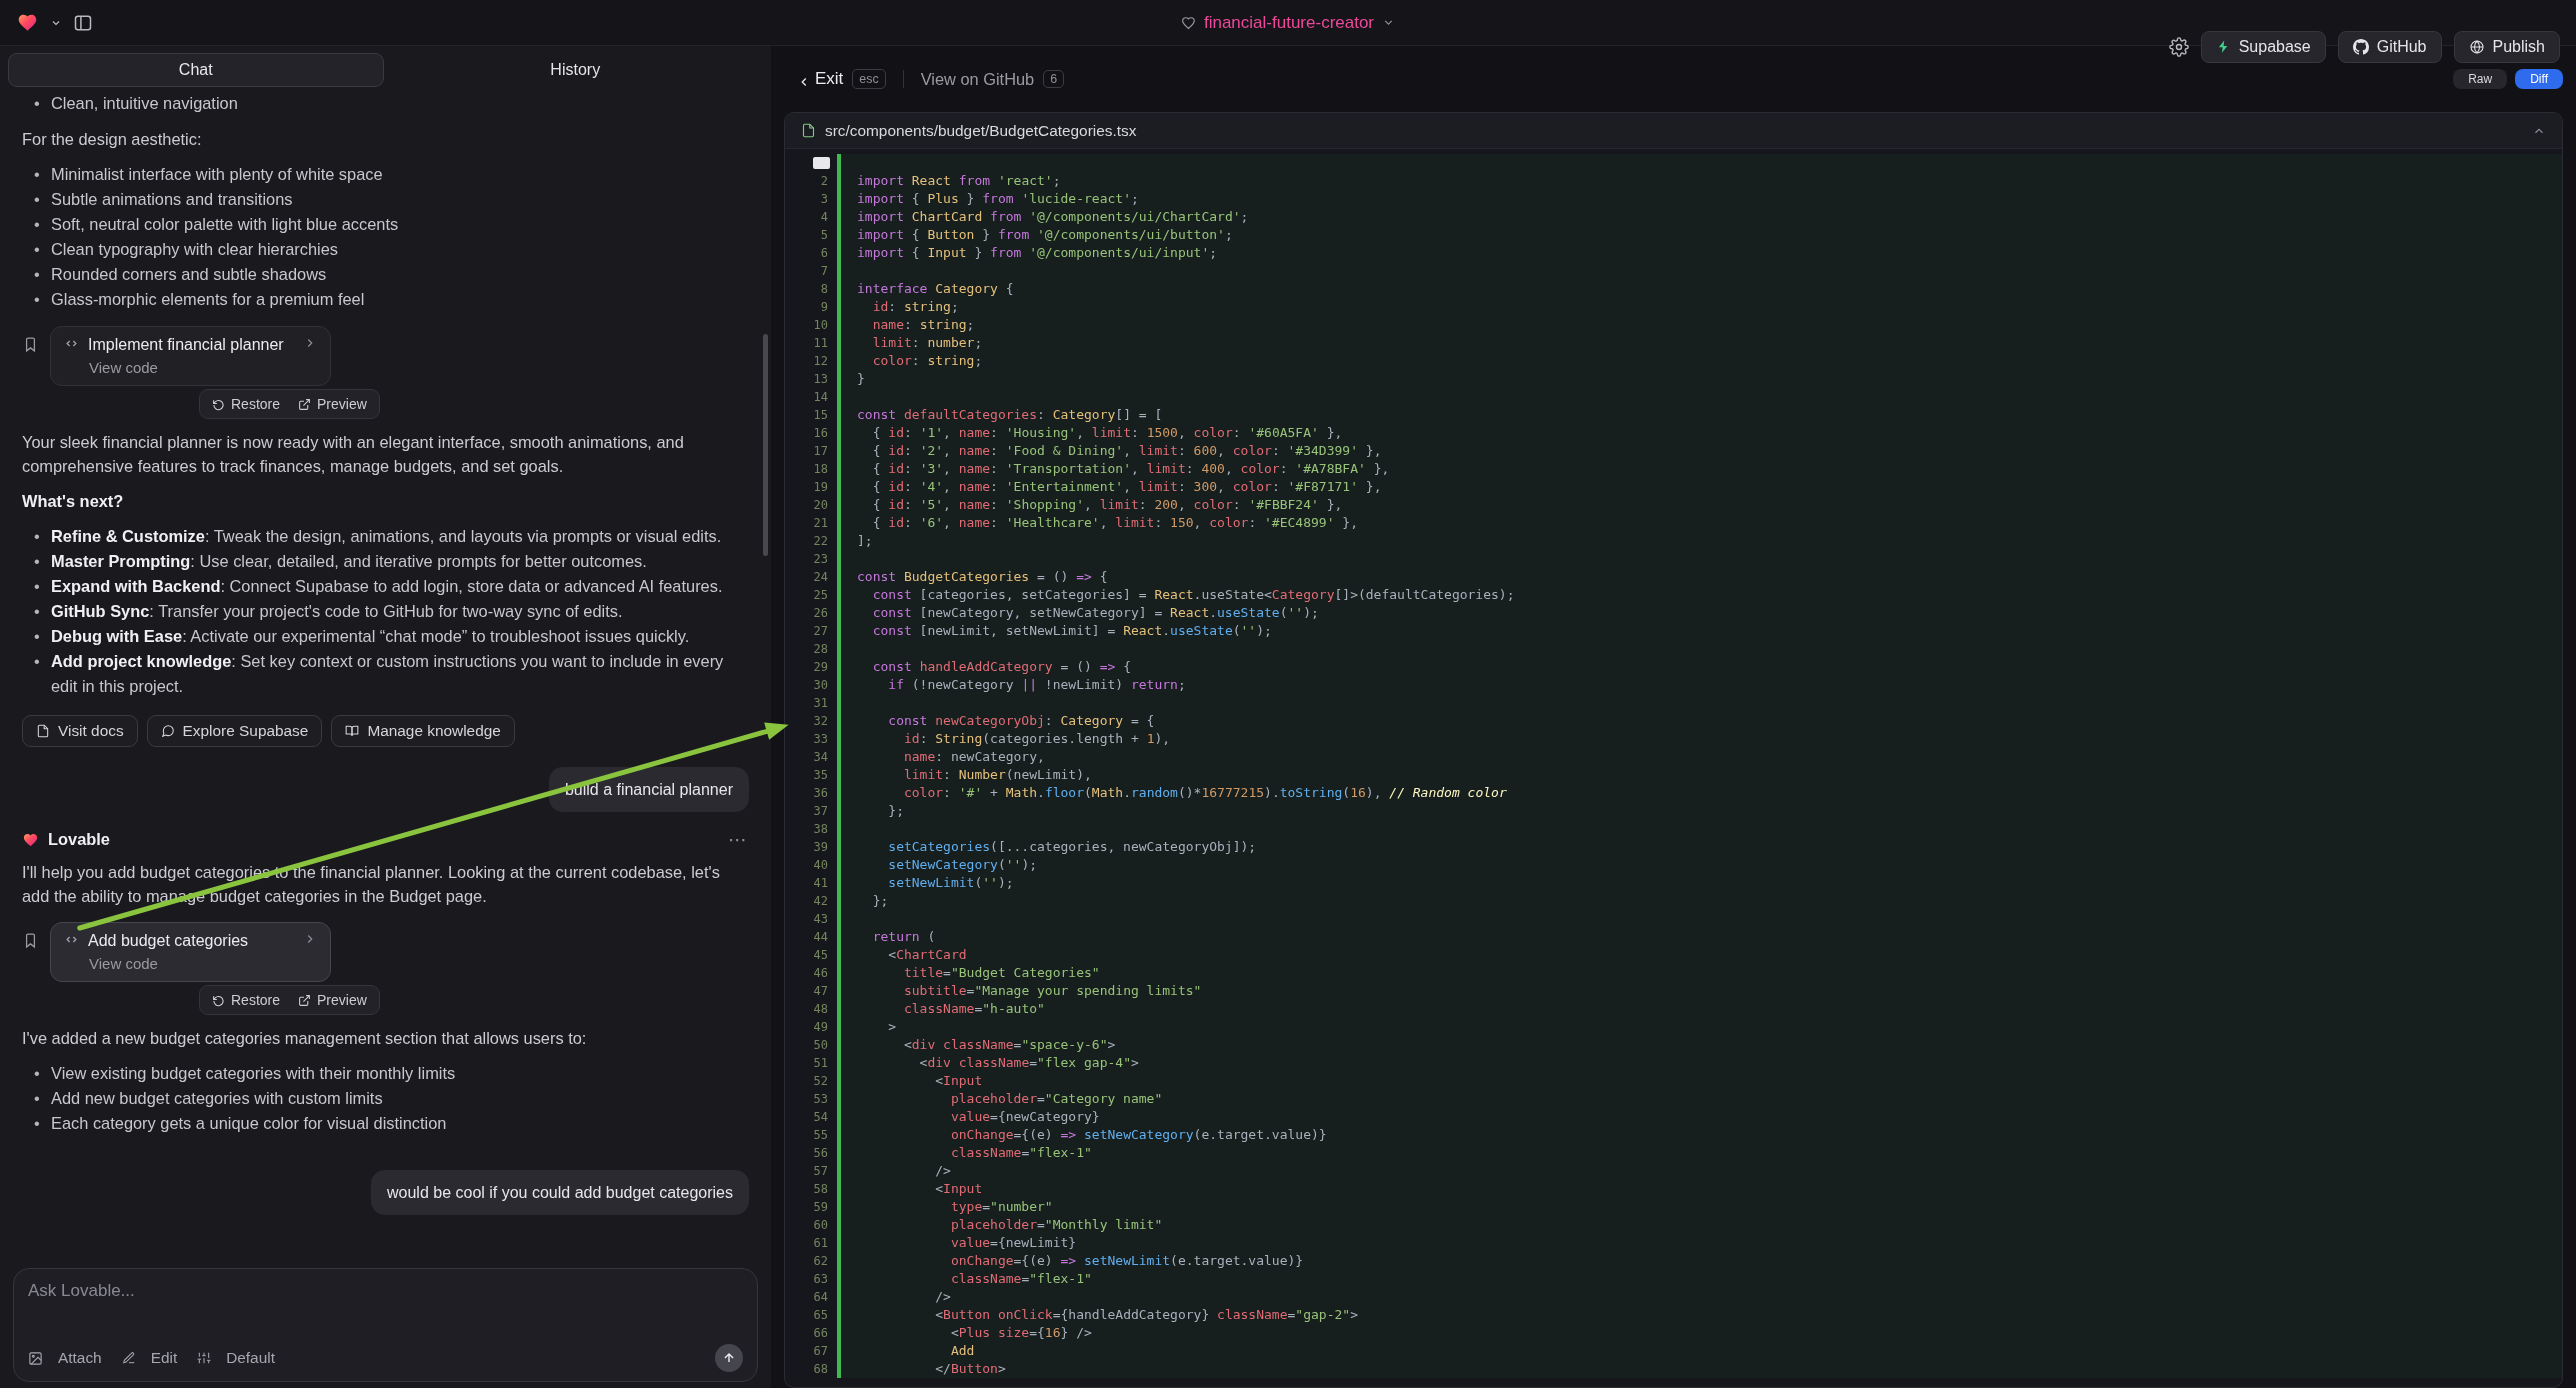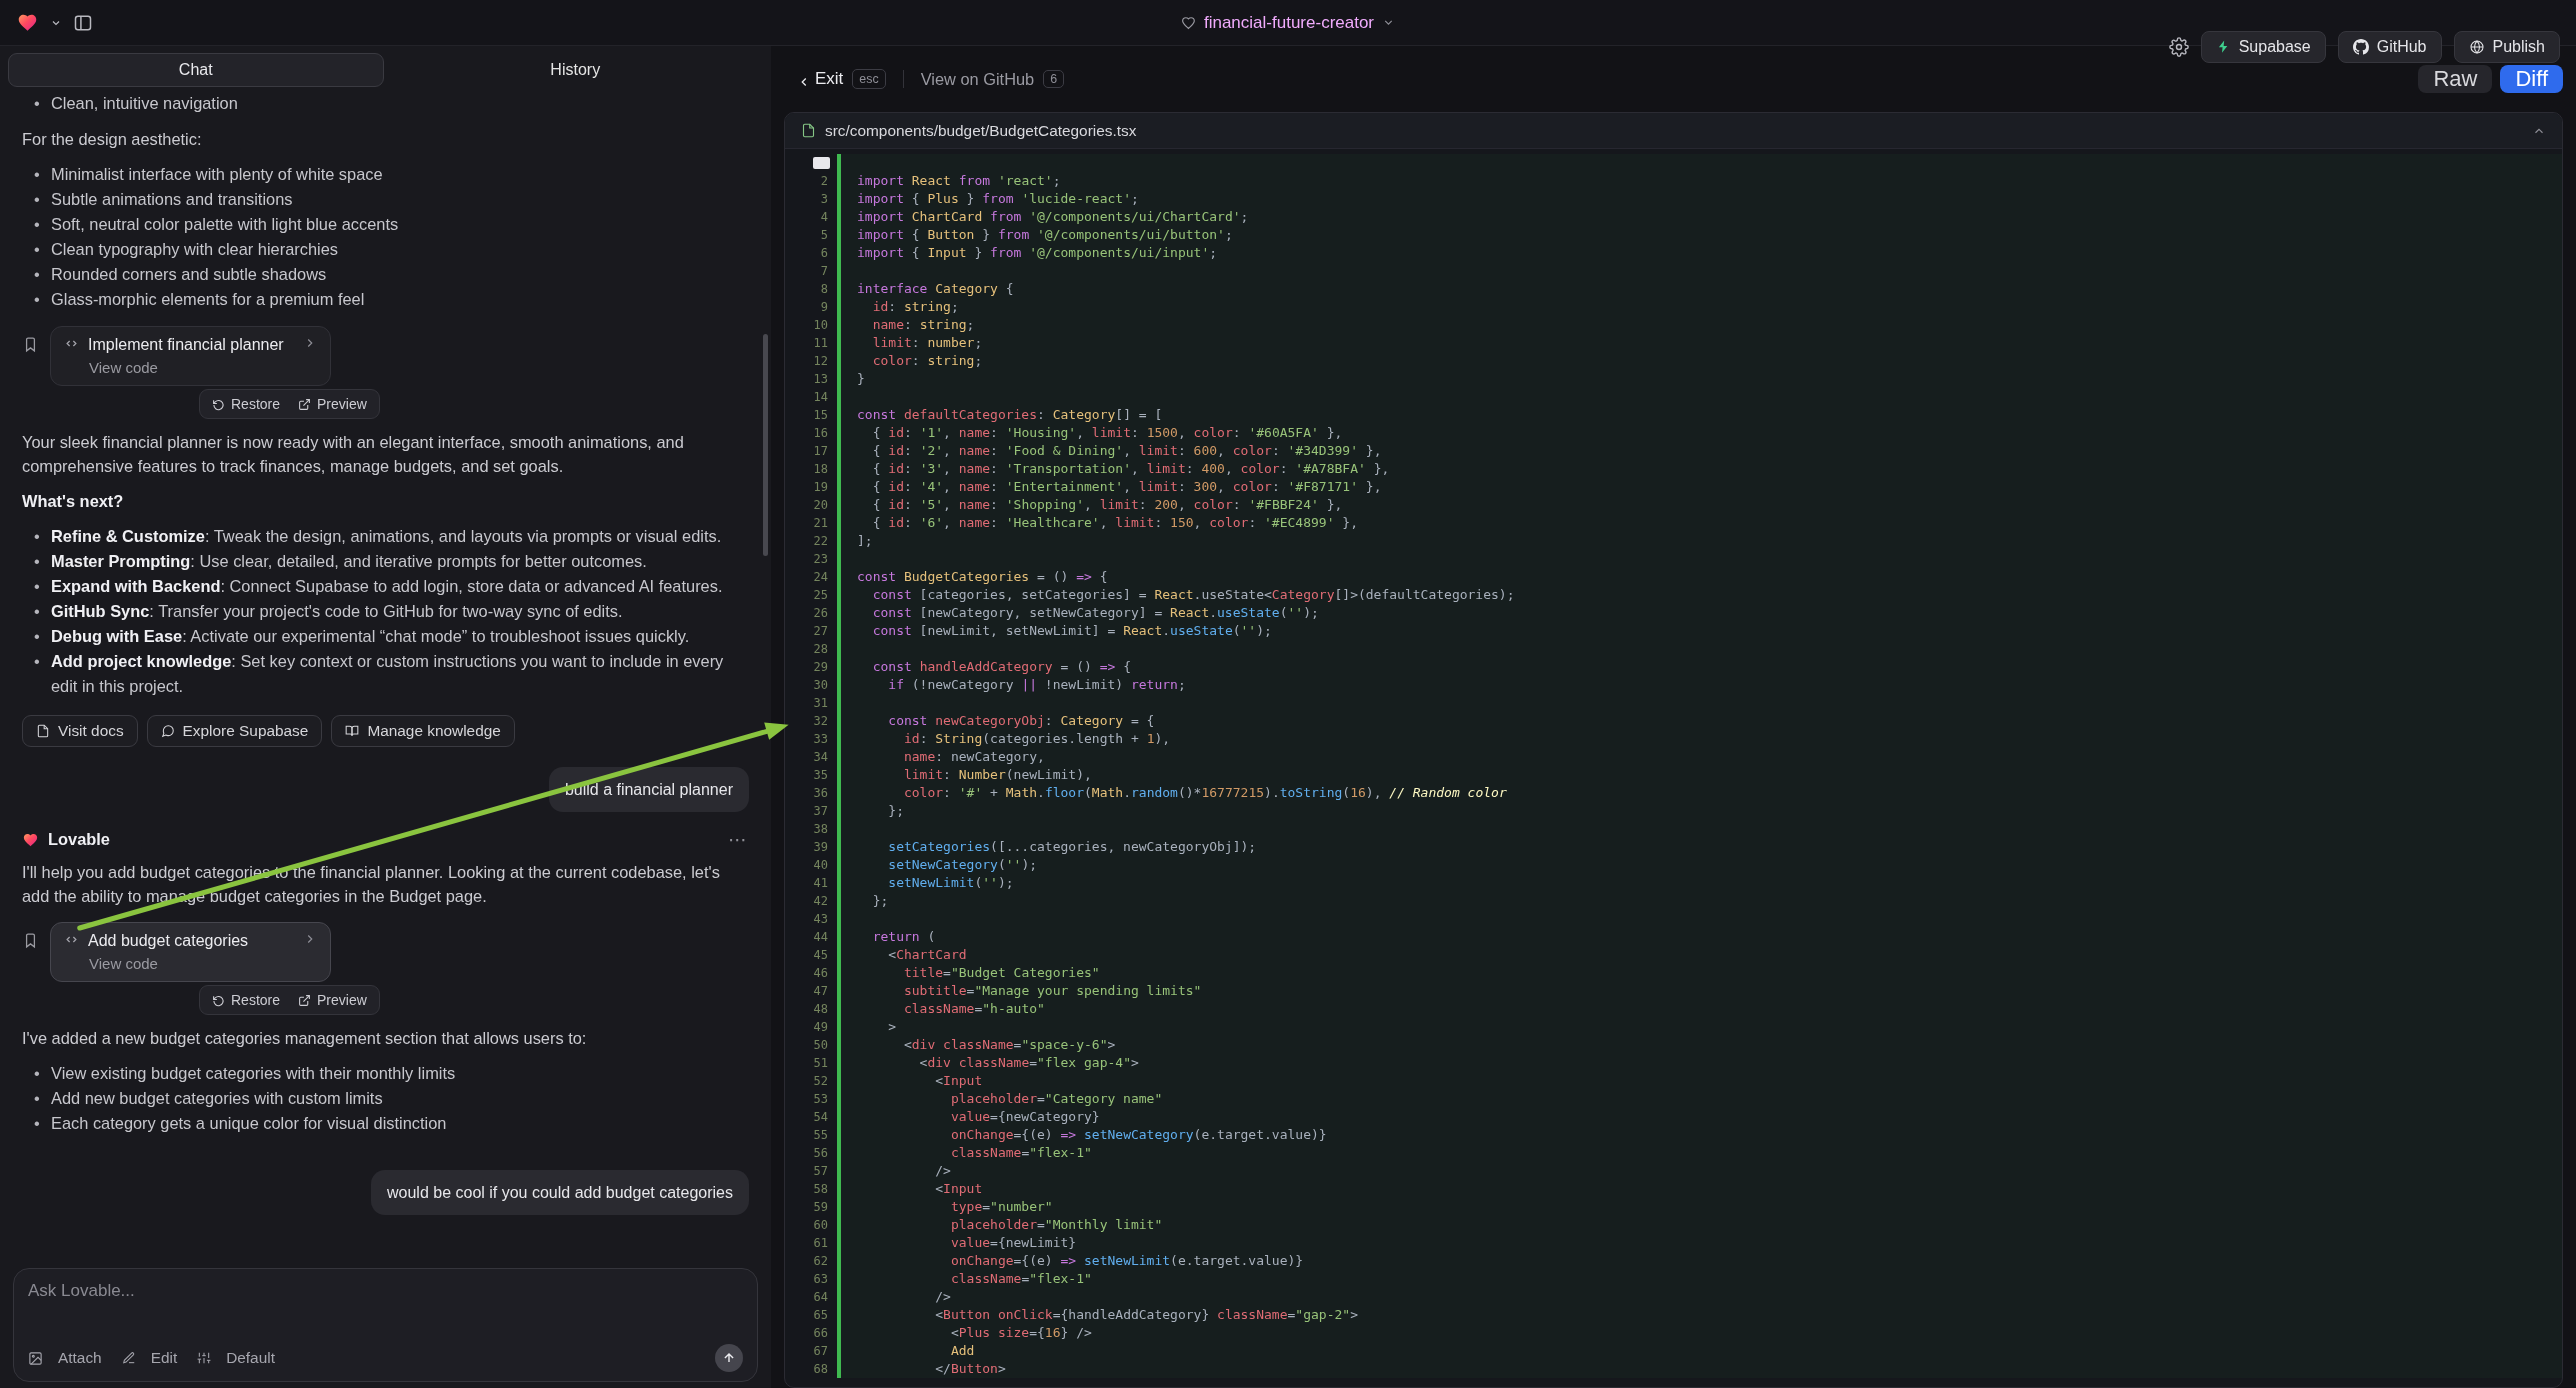--- a/index.html
+++ b/index.html
@@ -7,21 +7,21 @@
     font-family:"Liberation Sans","DejaVu Sans",sans-serif; }
   button { font-family:inherit; cursor:pointer; }
   svg { display:block; }
 
   
   .topbar { height:46px; display:flex; align-items:center; padding:0 16px;
     background:#141419; border-bottom:1px solid #232329; position:relative; z-index:5; }
   .tb-left { display:flex; align-items:center; gap:11px; }
   .icn-btn { background:none; border:none; color:#b9b9c0; display:flex; align-items:center; }
   .tb-center { position:absolute; left:50%; top:50%; transform:translate(-50%,-50%);
-    display:flex; align-items:center; gap:8px; color:#f0abfc; font-size:17px; background:none; border:none; }
+    display:flex; align-items:center; gap:8px; color:#ec4899; font-size:17px; background:none; border:none; }
   .tb-center .chev { color:#8f8f97; }
   .tb-right { margin-left:auto; display:flex; align-items:center; gap:12px;margin-top:48px; }
   .tb-btn { display:flex; align-items:center; gap:8px; height:32px; padding:0 14px;
     background:#26262c; border:1px solid #36363d; border-radius:8px; color:#e5e5e9; font-size:16px; }
 
   
   .main { display:flex; height:1342px; }
 
   
   .chat-panel { width:771px; flex:none; background:#19191e; position:relative;
@@ -87,22 +87,22 @@
   .code-panel { flex:1; display:flex; flex-direction:column; background:#121216; min-width:0; }
   .code-topbar { height:56px; flex:none; display:flex; align-items:center; padding:10px 13px 0 26px; }
   .ct-left { display:flex; align-items:center; gap:9px; }
   .exit-btn { display:flex; align-items:flex-end; gap:4px; color:#ececf0; font-size:17px;
     background:none; border:none; }
   .kbd { border:1px solid #3c3c44; border-radius:5px; padding:2px 6px; font-size:12.4px; color:#8f8f97; }
   .kbd.sq { padding:1px 6px; }
   .vsep { width:1px; height:18px; background:#33333a; margin:0 8px; }
   .gh-link { background:none; border:none; color:#9a9aa2; font-size:16.4px; }
   .ct-right { margin-left:auto; display:flex; gap:8px; }
-  .seg { height:28px; padding:0 15px; border-radius:8px; background:#26262c;
-    color:#d9d9dd; font-size:22px; border:none; }
+  .seg { height:20px; padding:0 15px; border-radius:8px; background:#26262c;
+    color:#d9d9dd; font-size:12px; border:none; }
   .seg.active { background:#2f6bed; color:#ffffff; }
 
   .file-card { margin:10px 13px 0; flex:1; border:1px solid #2b2b33; border-radius:10px;
     overflow:hidden; background:#15171c; display:flex; flex-direction:column; }
   .file-header { height:36px; flex:none; display:flex; align-items:center; gap:9px;
     padding:0 16px; background:#1b1d23; border-bottom:1px solid #272730; }
   .file-icon { color:#86c786; }
   .file-path { color:#d9d9de; font-size:15.4px; }
   .chev-up-btn { margin-left:auto; background:none; border:none; color:#8f8f97; }
 

